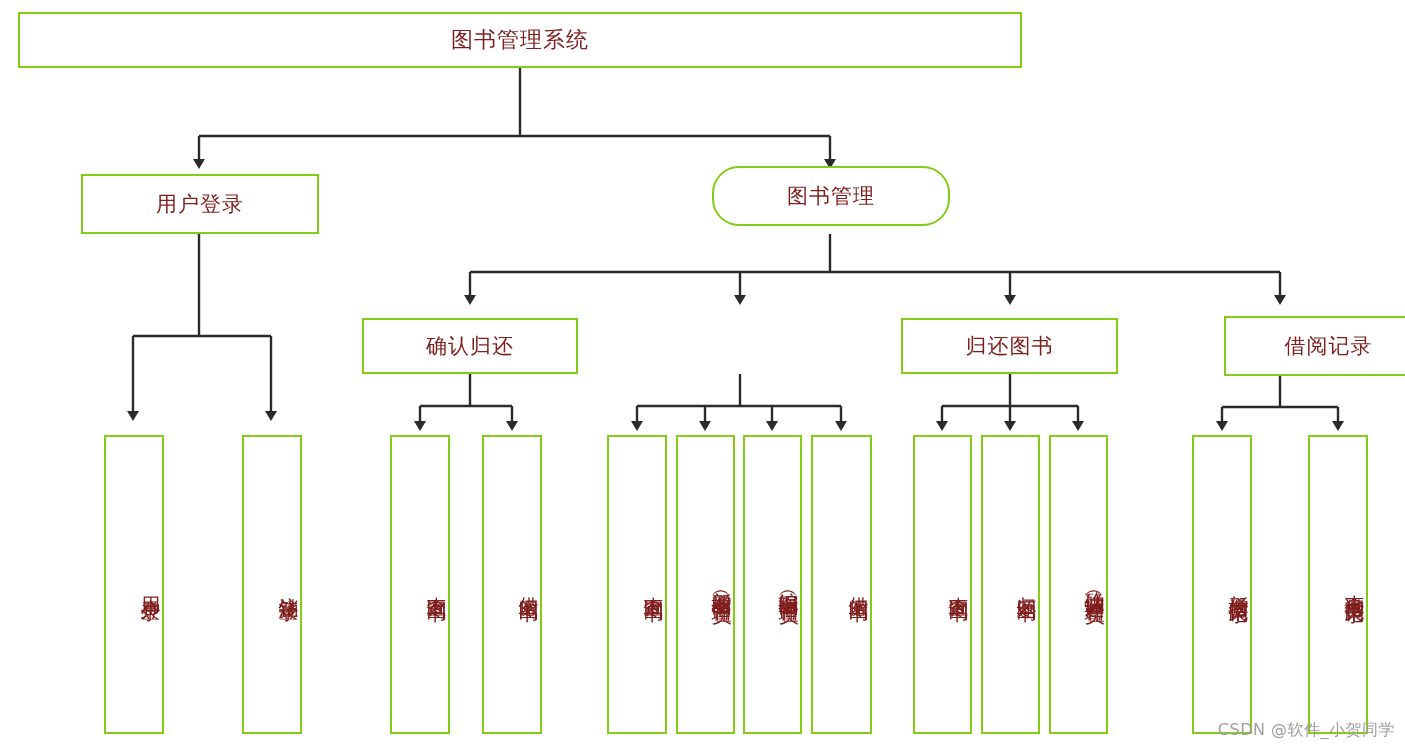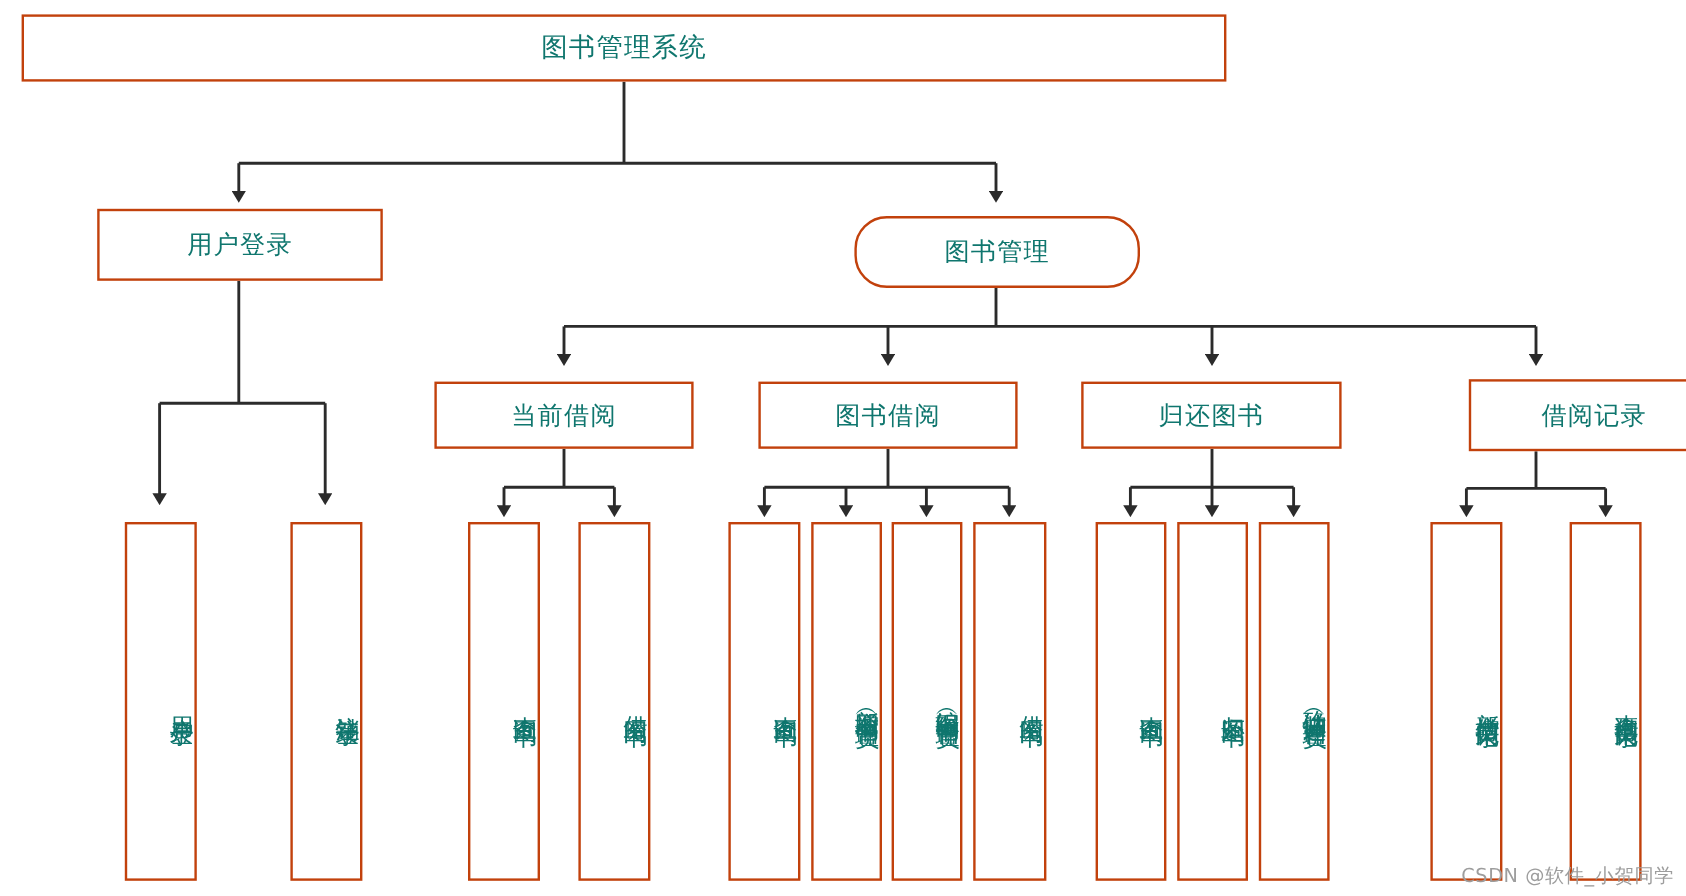--- a/index.html
+++ b/index.html
@@ -22,27 +22,26 @@
     position: absolute;
     left: 0;
     top: 0;
     width: 1405px;
     height: 747px;
   }
   .node {
     position: absolute;
     box-sizing: border-box;
     background: #ffffff;
-    border: 2px solid #c2410c;
+    border: 2px solid #84cc16;
     display: flex;
     align-items: center;
     justify-content: center;
-    color: #0f766e;
+    color: #7f1d1d;
     line-height: 1.18;
-    font-family: Liberation Serif, serif;
   }
   .node.horiz {
     font-size: 21px;
     letter-spacing: 1px;
     padding: 0 4px;
   }
   .node.vert {
     writing-mode: vertical-rl;
     text-orientation: upright;
     font-size: 20px;
@@ -126,29 +125,26 @@
     </g>
   </svg>
 
   <div class="node horiz root" style="left:18px; top:12px; width:1004px; height:56px;">
     <span class="label">图书管理系统</span>
   </div>
 
   <div class="node horiz" style="left:81px; top:174px; width:238px; height:60px;">
     <span class="label">用户登录</span>
   </div>
-  <div class="node horiz" style="left:712px; top:180px; width:238px; height:60px;border-radius:27px;">
+  <div class="node horiz" style="left:712px; top:166px; width:238px; height:60px;border-radius:27px;">
     <span class="label">图书管理</span>
   </div>
 
   <div class="node horiz" style="left:362px; top:318px; width:216px; height:56px;">
-    <span class="label">当前借阅</span>
-  </div>
-  <div class="node horiz" style="left:632px; top:318px; width:216px; height:56px;">
-    <span class="label">图书借阅</span>
+    <span class="label">确认归还</span>
   </div>
   <div class="node horiz" style="left:901px; top:318px; width:217px; height:56px;">
     <span class="label">归还图书</span>
   </div>
   <div class="node horiz" style="left:1224px; top:316px; width:209px; height:60px;">
     <span class="label">借阅记录</span>
   </div>
 
   <div class="node vert" style="left:104px; top:435px; width:60px; height:299px;">
     <span class="label">用户登录</span>

